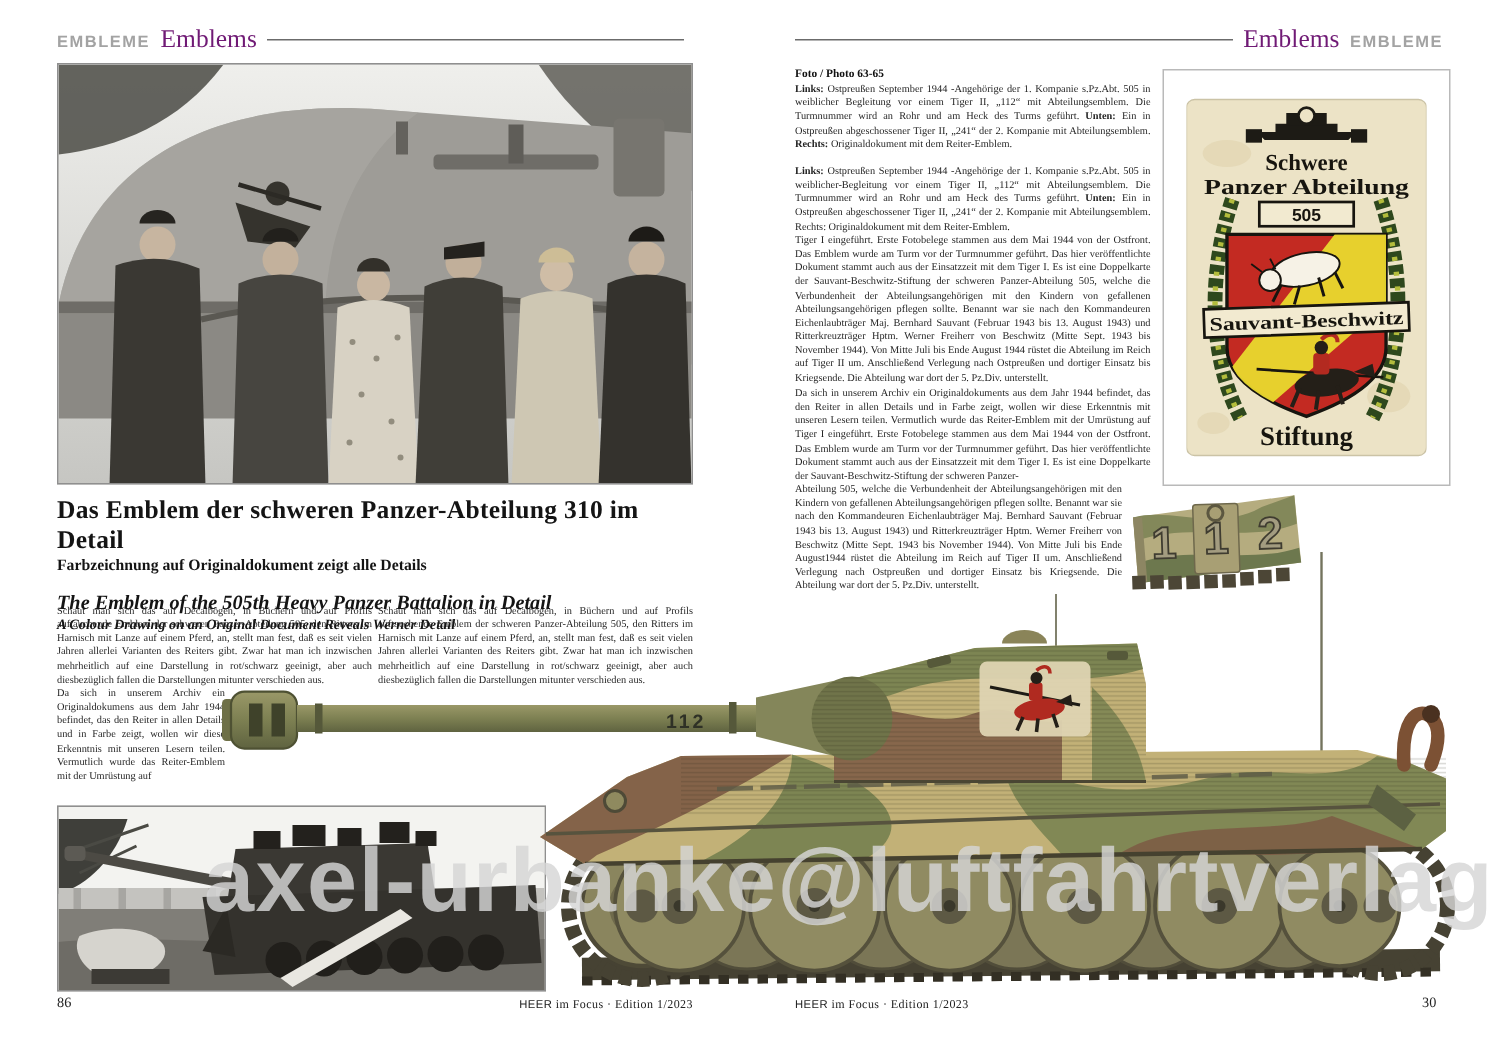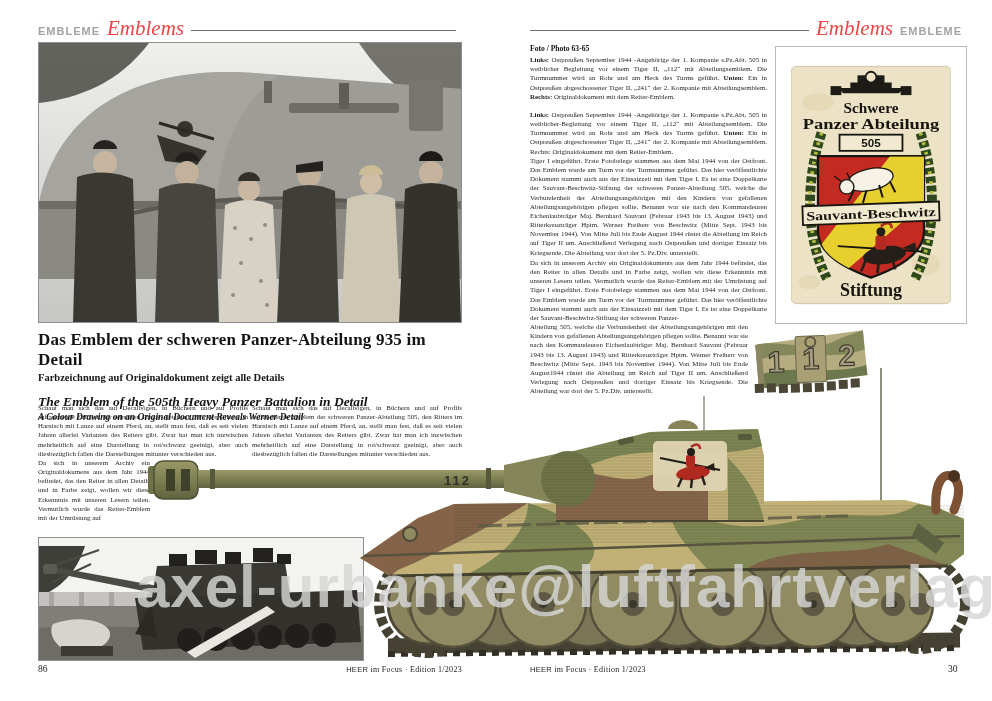--- a/index.html
+++ b/index.html
@@ -9,22 +9,22 @@
     position:relative; width:992px; height:701px; background:#ffffff;
     overflow:hidden; margin:0 auto;
   }
   
   .page-header { position:absolute; top:16px; display:flex; align-items:baseline; gap:7px;text-align:right; }
   .page-header .kicker {
     font-family:"Liberation Sans", sans-serif; font-weight:bold;
     font-size:11px; letter-spacing:1px; color:#a3a3a3;
   }
   .page-header .htitle {
-    font-family:"Liberation Serif", serif; font-style:italic;
-    font-size:21px; color:#ef4444;
+    font-family:"Liberation Serif", serif; 
+    font-size:17px; color:#701a75;
   }
   .page-header .rule { flex:1; border-bottom:1.3px solid #6b6b6b; transform:translateY(-4px); }
   #header-left  { left:38px;  width:418px; }
   #header-right { left:530px; width:432px; }
   
   .photo-frame { position:absolute; border:1px solid #8f8f8f; background:#cfcfcc; overflow:hidden; }
   #main-photo   { left:38px; top:42px;  width:424px; height:281px; }
   #wreck-photo  { left:38px; top:537px; width:326px; height:124px; }
   #emblem-card  { position:absolute; left:775px; top:46px; width:192px; height:278px;
                   background:#ffffff; border:1px solid #b9b9b9; padding:15px; }
@@ -139,21 +139,21 @@
           <path d="M320,132 a12,10 0 0 1 24,0" fill="#cdbd96"></path>
         <path d="M308,156 Q332,146 356,156 L362,281 L302,281 Z" fill="#cec7b3"></path>
         <circle cx="392" cy="130" r="12" fill="#c5b39e"></circle>
           <path d="M380,118 a12,10 0 0 1 24,0" fill="#1d1b17"></path>
         <path d="M366,146 Q392,134 418,146 L422,281 L360,281 Z" fill="#34322d"></path>
       </g>
     </svg>
   </div>
 
   <div class="headline-block">
-    <div class="h-de">Das Emblem der schweren Panzer-Abteilung 935 im Detail</div>
+    <div class="h-de">Das Emblem der schweren Panzer-Abteilung 310 im Detail</div>
     <div class="h-de-s">Farbzeichnung auf Originaldokument zeigt alle Details</div>
     <div class="h-en">The Emblem of the 505th Heavy Panzer Battalion in Detail</div>
     <div class="h-en-s">A Colour Drawing on an Original Document Reveals Werner Detail</div>
   </div>
 
   <div id="col1" class="small-text">
     <div>Schaut man sich das auf Decalbögen, in Büchern und auf Profils auftauchende Emblem der schweren Panzer-Abteilung 505, den Ritters im Harnisch mit Lanze auf einem Pferd, an, stellt man fest, daß es seit vielen Jahren allerlei Varianten des Reiters gibt. Zwar hat man ich inzwischen mehrheitlich auf eine Darstellung in rot/schwarz geeinigt, aber auch diesbezüglich fallen die Darstellungen mitunter verschieden aus.</div>
     <div id="col1b">Da sich in unserem Archiv ein Originaldokumens aus dem Jahr 1944 befindet, das den Reiter in allen Details und in Farbe zeigt, wollen wir diese Erkenntnis mit unseren Lesern teilen. Vermutlich wurde das Reiter-Emblem mit der Umrüstung auf</div>
   </div>
   <div id="col2" class="small-text">Schaut man sich das auf Decalbögen, in Büchern und auf Profils auftauchende Emblem der schweren Panzer-Abteilung 505, den Ritters im Harnisch mit Lanze auf einem Pferd, an, stellt man fest, daß es seit vielen Jahren allerlei Varianten des Reiters gibt. Zwar hat man ich inzwischen mehrheitlich auf eine Darstellung in rot/schwarz geeinigt, aber auch diesbezüglich fallen die Darstellungen mitunter verschieden aus.</div>

